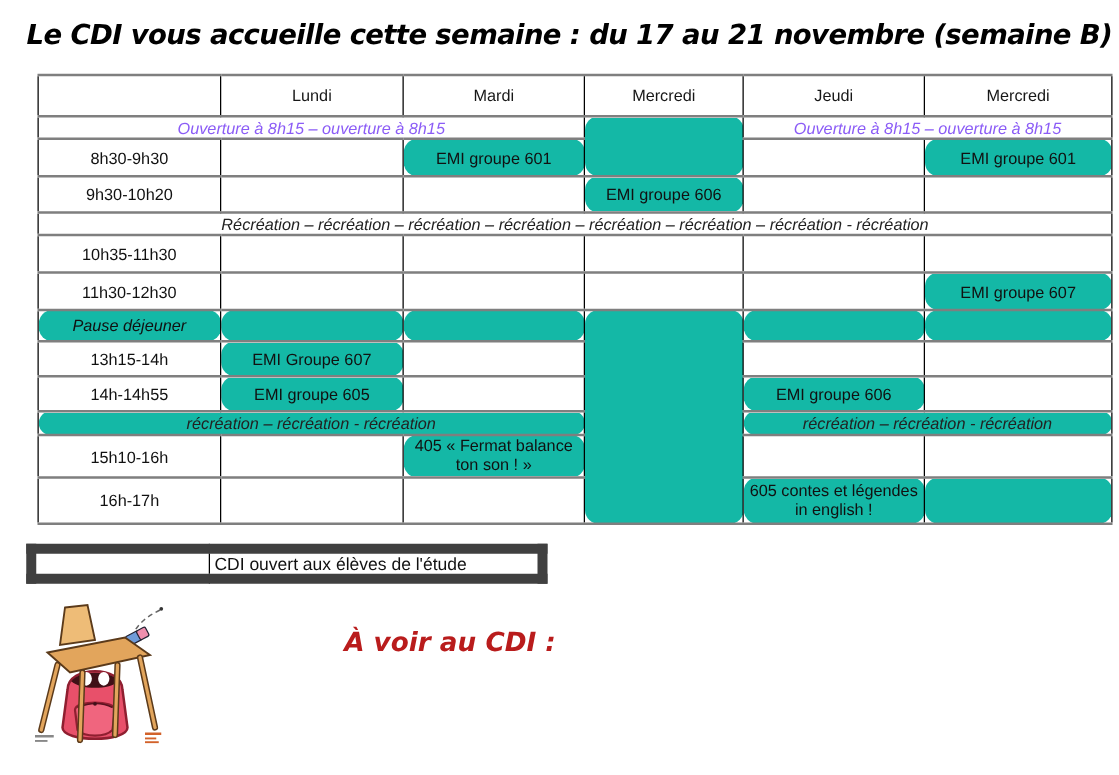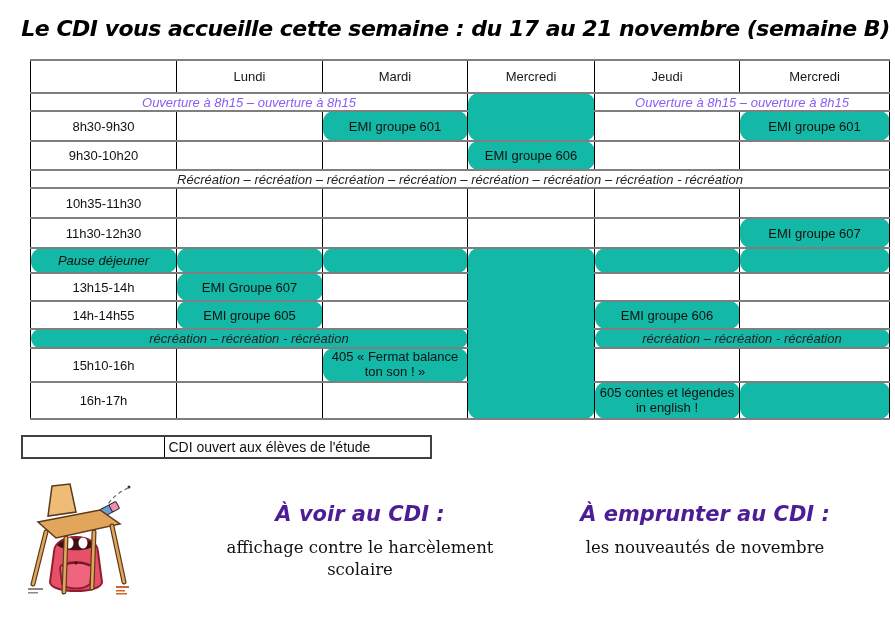--- a/index.html
+++ b/index.html
@@ -23,32 +23,32 @@
   td.dayhead { font-size:20px; color:#171717; }
   td.time { font-size:15px; }
   td.openrow { font-style:italic; font-size:11px; color:#8b5cf6; }
   td.recreation { font-style:italic; font-size:11px; color:#222; }
   td.pause { font-style:italic; font-size:13px; text-align:left; padding-left:10px; }
   td.event { font-size:13px; }
   td.event2 { font-size:12.5px; line-height:1.15; }
 
   table.legend { position:absolute; left:21px; top:435px; width:409px;
                  border-collapse:collapse; table-layout:fixed;
-                 border:2px solid #404040; }
+                 border:8px solid #404040; }
   table.legend td { border:1px solid #000; height:22px; font-size:14px;
                     padding:0 4px; vertical-align:middle; }
   .swatch-green { background:#adca02; }
 
   .illustration { position:absolute; left:24px; top:482px; width:118px; height:120px; }
 
   .foot-section { position:absolute; text-align:center; }
   .foot-see { left:205px; top:502px; width:310px; }
   .foot-borrow { left:550px; top:502px; width:310px; }
   .foot-heading { font-family:"DejaVu Sans", sans-serif; font-style:italic; font-weight:bold;
-                  font-size:21px; color:#4c1d95; white-space:nowrap; }
+                  font-size:21px; color:#b91c1c; white-space:nowrap; }
   .foot-body { margin-top:11px; font-family:"DejaVu Serif", serif; font-size:16.5px;
                line-height:1.35; color:#111; }
 </style>
 </head>
 <body>
 
 <div id="page">
 
   <div class="title">Le CDI vous accueille cette semaine : du 17 au 21 novembre (semaine B)</div>
 
@@ -199,21 +199,16 @@
       </g>
     <g fill="#d2622a">
         <rect x="92" y="104" width="13" height="2"></rect>
         <rect x="92" y="108" width="9" height="1.5"></rect>
         <rect x="92" y="111" width="11" height="1.5"></rect>
       </g>
   </svg>
 
   <div class="foot-section foot-see">
     <div class="foot-heading">À voir au CDI :</div>
-    <div class="foot-body">affichage contre le harcèlement scolaire</div>
   </div>
 
-  <div class="foot-section foot-borrow">
-    <div class="foot-heading">À emprunter au CDI :</div>
-    <div class="foot-body">les nouveautés de novembre</div>
-  </div>
 
 </div>
 
 </body></html>

